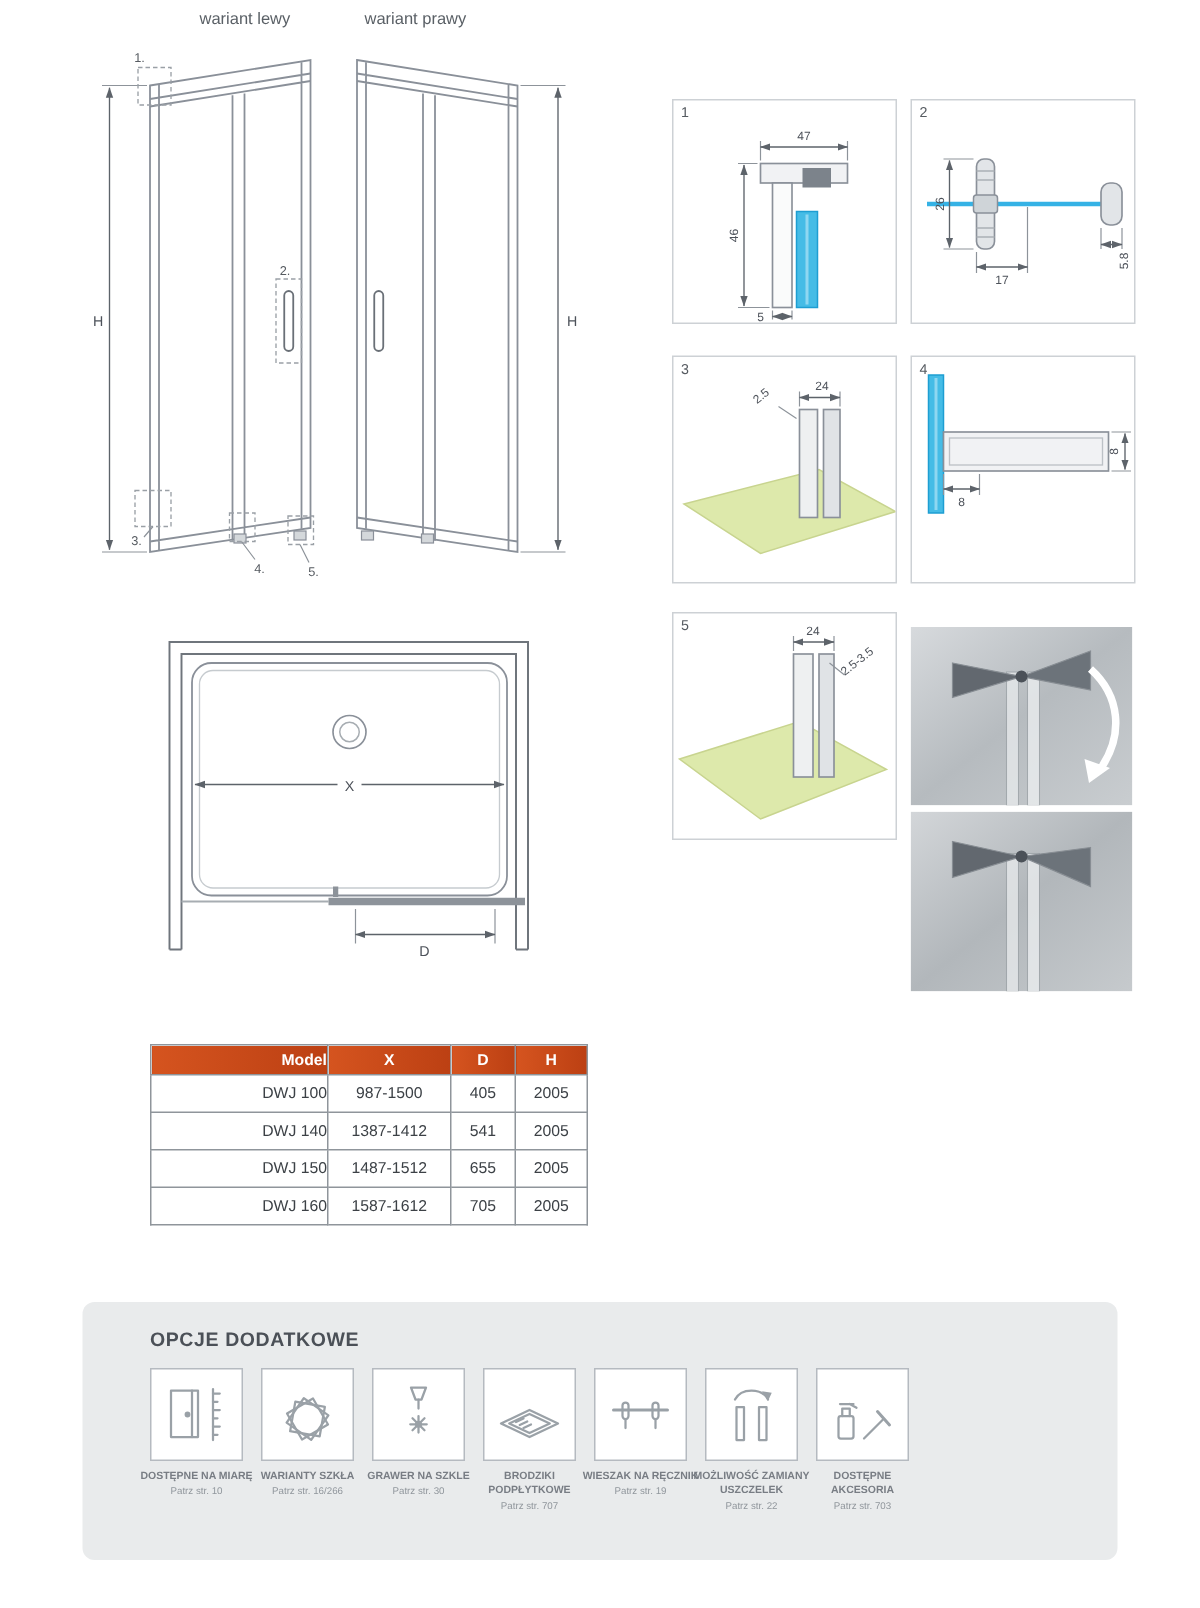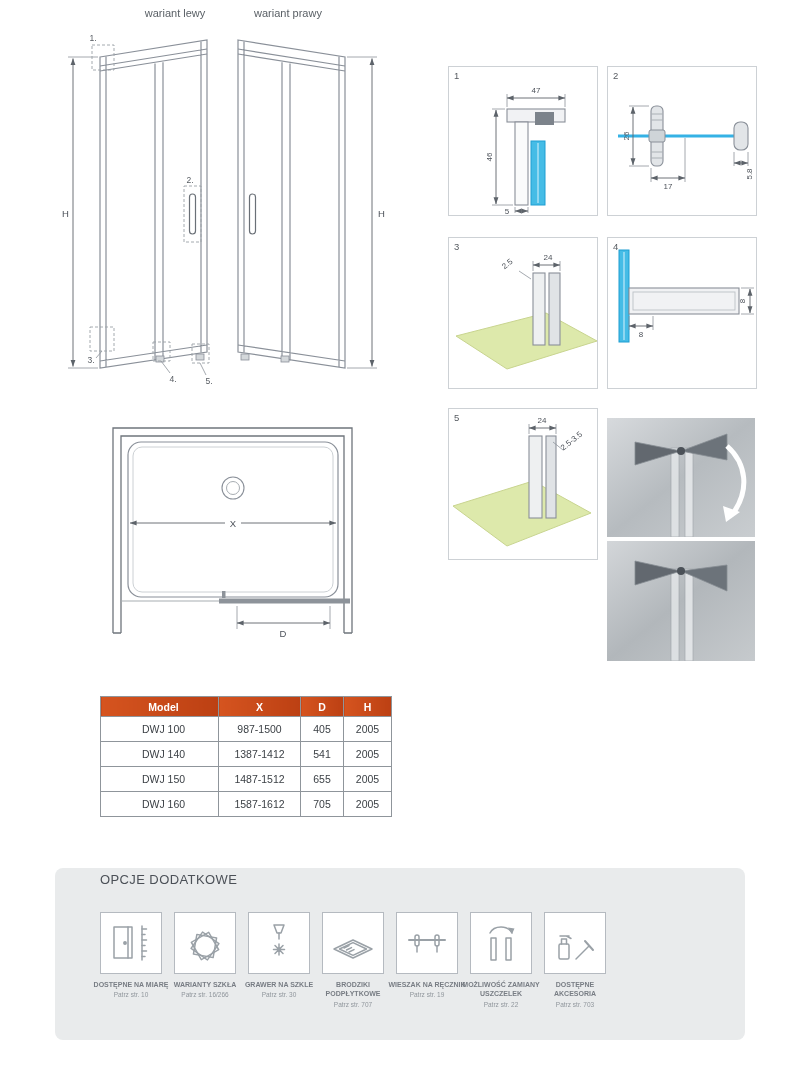--- a/index.html
+++ b/index.html
@@ -1,37 +1,37 @@
 <!DOCTYPE html>
 <html><head>
 <meta charset="utf-8">
 <style>
   *{margin:0;padding:0;box-sizing:border-box}
   html,body{background:#fff}
   body{width:800px;height:1072px;position:relative;font-family:"Liberation Sans",sans-serif}
   .page{position:absolute;inset:0;width:800px;height:1072px;background:#fff;overflow:hidden}
   .abs{position:absolute}
-  .variant-label{position:absolute;font-size:11px;color:#5a6066;text-align:center}
+  .variant-label{position:absolute;font-size:11px;color:#5a6066;text-align:left}
   .detail-box{position:absolute;width:150px;background:#fff;border:1px solid #cdd1d5}
   .detail-num{position:absolute;top:3px;left:5px;font-size:9.5px;color:#565b61;z-index:2}
   .photo{position:absolute;width:148px;overflow:hidden}
   svg text{font-family:"Liberation Sans",sans-serif}
   .dim{font-size:8px;fill:#4d525a}
   .dimL{font-size:9.5px;fill:#4d525a}
   .co{font-size:8.5px;fill:#565b61}
   .dimline{stroke:#5d636a;stroke-width:.9;fill:none}
   .ext{stroke:#8d939a;stroke-width:.8;fill:none}
   .frame{stroke:#8a9099;stroke-width:1.2}
   .dash{stroke:#9aa0a6;stroke-width:.9;fill:none;stroke-dasharray:3 2}
   .size-table{position:absolute;left:100px;top:696px;border-collapse:collapse;table-layout:fixed;width:291px;font-size:10.5px;color:#3c4146}
   .size-table th,.size-table td{border:1px solid #8f959b;height:25px;text-align:center;font-weight:normal;overflow:hidden}
   .size-table thead th{background:linear-gradient(90deg,#d5541f,#bc4013);color:#fff;font-weight:bold;height:20px}
-  .size-table .cm{text-align:center;padding-left:8px}
+  .size-table .cm{text-align:right;padding-left:8px}
   .opts{position:absolute;left:55px;top:868px;width:690px;height:172px;background:#e9ebec;border-radius:8px}
-  .opts-title{position:absolute;left:45px;top:4px;font-size:13px;font-weight:normal;color:#4b5057;letter-spacing:.4px}
+  .opts-title{position:absolute;left:45px;top:17px;font-size:13px;font-weight:bold;color:#4b5057;letter-spacing:.4px}
   .opt-box{position:absolute;top:44px;width:62px;height:62px;background:#fff;border:1px solid #b5bac0}
   .opt-box svg{display:block;margin:7px auto}
   .opt-label{position:absolute;top:112px;width:80px;text-align:center;font-size:7px;font-weight:bold;color:#787d84;line-height:1.35}
   .opt-ref{font-size:6.5px;font-weight:normal;color:#90969c;margin-top:2px}
   .oicon{stroke:#9aa1a7;stroke-width:1.5;fill:none;stroke-linecap:round;stroke-linejoin:round}
 </style>
 </head>
 <body>
 
 <div class="page">

